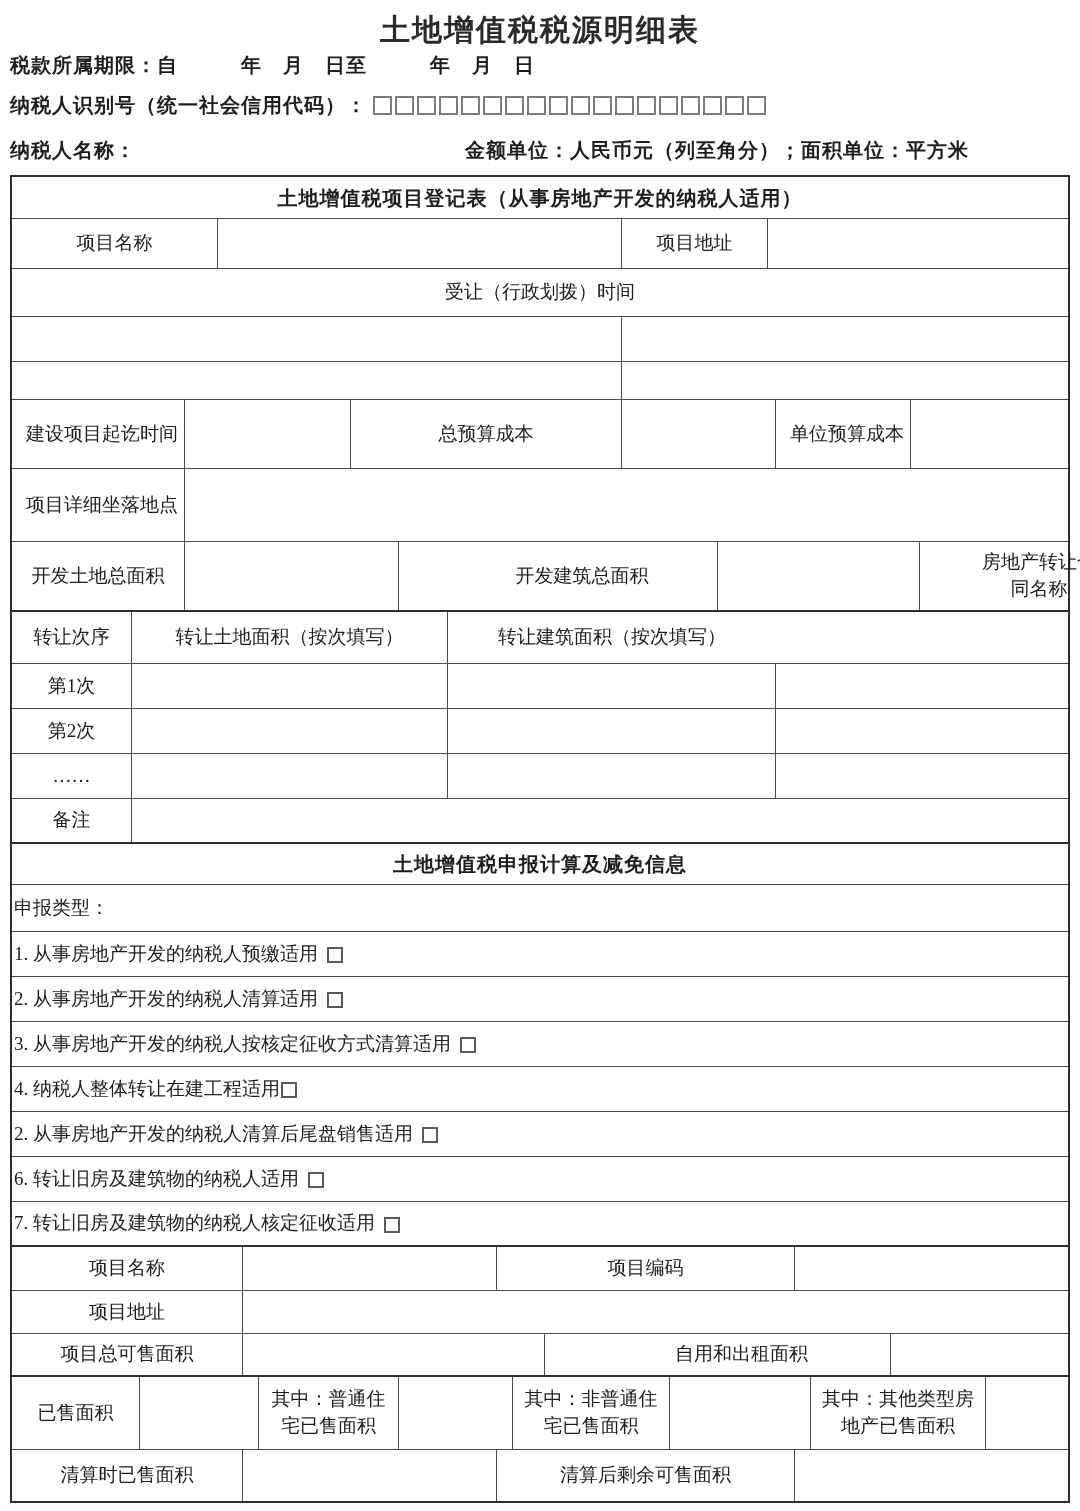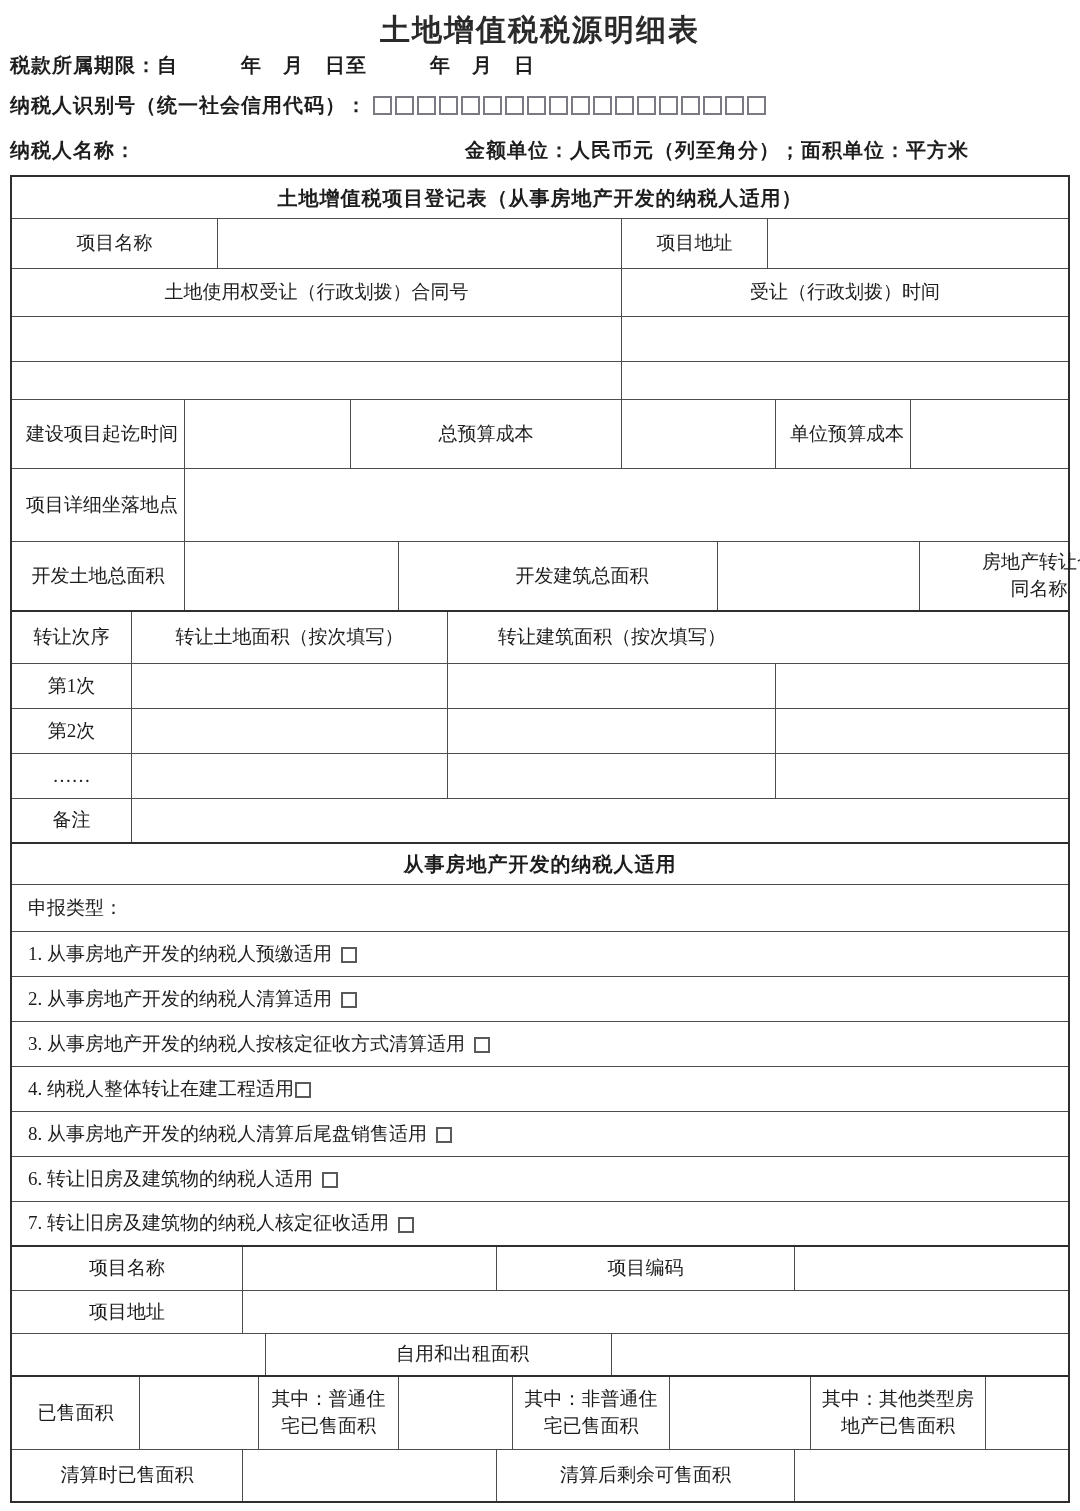--- a/index.html
+++ b/index.html
@@ -29,21 +29,21 @@
   .row.bb2{border-bottom-width:2px;border-bottom-color:#2e2e2e;gap:48px;}
   .c{
     box-sizing:border-box;border-right:1px solid #4c4c4c;
     display:flex;align-items:center;justify-content:center;
     text-align:center;font-size:19px;line-height:1.4;padding:2px 6px;
     flex:none;
   }
   .c:last-child{border-right:none;}
   .fx{flex:1 1 auto;}
   .sect{justify-content:center;font-weight:bold;font-size:20px;letter-spacing:1px;}
-  .left{justify-content:flex-start;text-align:right;padding-left:16px;}
+  .left{justify-content:flex-start;text-align:right;padding-left:2px;}
   .narrow{padding-left:12px;padding-right:4px;}
   .cb{display:inline-block;width:16px;height:16px;border:2px solid #5a5a5a;box-sizing:border-box;background:#fff;flex:none;margin-left:9px;position:relative;top:1px;}
   .cb.attached{margin-left:1px;}
 </style>
 </head>
 <body>
 
 <div class="hdr">
   <div class="title">土地增值税税源明细表</div>
   <div class="hline l-period">税款所属期限：自　　　年　月　日至　　　年　月　日</div>
@@ -81,21 +81,20 @@
   </div>
 
   <div class="row" style="height:50px">
     <div class="c" style="width:206px">项目名称</div>
     <div class="c" style="width:404px"></div>
     <div class="c" style="width:146px">项目地址</div>
     <div class="c fx"></div>
   </div>
 
   <div class="row" style="height:48px">
-    <div class="c" style="width:610px">土地使用权受让（行政划拨）合同号</div>
     <div class="c fx">受让（行政划拨）时间</div>
   </div>
 
   <div class="row" style="height:45px">
     <div class="c" style="width:610px"></div>
     <div class="c fx"></div>
   </div>
 
   <div class="row" style="height:38px">
     <div class="c" style="width:610px"></div>
@@ -151,21 +150,21 @@
     <div class="c" style="width:328px"></div>
     <div class="c fx"></div>
   </div>
 
   <div class="row bb2" style="height:45px">
     <div class="c" style="width:120px">备注</div>
     <div class="c fx"></div>
   </div>
 
   <div class="row" style="height:41px">
-    <div class="c fx sect">从事房地产开发的纳税人适用</div>
+    <div class="c fx sect">土地增值税申报计算及减免信息</div>
   </div>
 
   <div class="row" style="height:47px">
     <div class="c fx left">申报类型：</div>
   </div>
 
   <div class="row" style="height:45px">
     <div class="c fx left">
       <span>1. 从事房地产开发的纳税人预缴适用</span>
       <span class="cb"></span>
@@ -184,21 +183,21 @@
     </div>
   </div>
   <div class="row" style="height:45px">
     <div class="c fx left">
       <span>4. 纳税人整体转让在建工程适用</span>
       <span class="cb attached"></span>
     </div>
   </div>
   <div class="row" style="height:45px">
     <div class="c fx left">
-      <span>8. 从事房地产开发的纳税人清算后尾盘销售适用</span>
+      <span>2. 从事房地产开发的纳税人清算后尾盘销售适用</span>
       <span class="cb"></span>
     </div>
   </div>
   <div class="row" style="height:45px">
     <div class="c fx left">
       <span>6. 转让旧房及建筑物的纳税人适用</span>
       <span class="cb"></span>
     </div>
   </div>
   <div class="row bb2" style="height:45px">
@@ -214,20 +213,21 @@
     <div class="c" style="width:298px">项目编码</div>
     <div class="c fx"></div>
   </div>
 
   <div class="row" style="height:43px">
     <div class="c" style="width:231px">项目地址</div>
     <div class="c fx"></div>
   </div>
 
   <div class="row bb2" style="height:43px">
+    <div class="c" style="width:231px">项目总可售面积</div>
     <div class="c" style="width:254px"></div>
     <div class="c" style="width:298px">自用和出租面积</div>
     <div class="c fx"></div>
   </div>
 
   <div class="row" style="height:73px">
     <div class="c" style="width:128px">已售面积</div>
     <div class="c" style="width:119px"></div>
     <div class="c" style="width:140px">其中：普通住宅已售面积</div>
     <div class="c" style="width:114px"></div>

